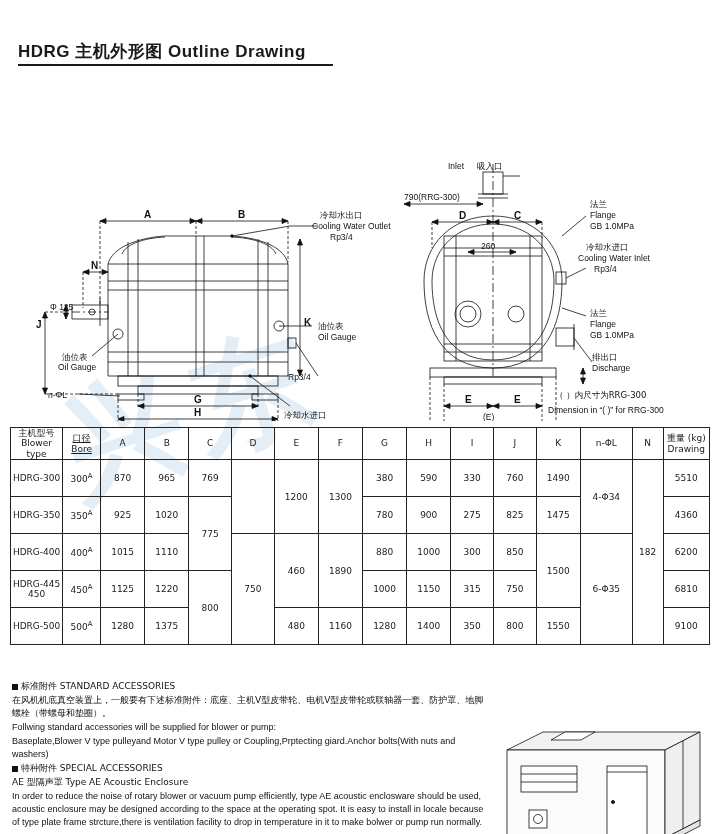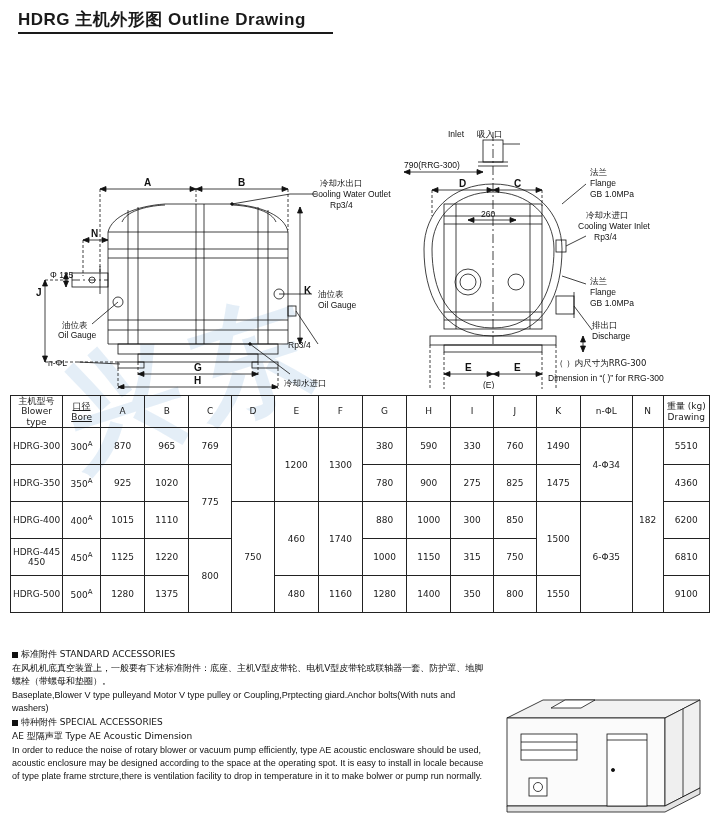--- a/index.html
+++ b/index.html
@@ -4,21 +4,21 @@
 <style>
   html,body{margin:0;padding:0;}
   body{
     width:720px;height:834px;
     background:#ffffff;
     font-family:"Liberation Sans", sans-serif;
     color:#1a1a1a;
     position:relative;
     overflow:hidden;
   }
-  .page{position:relative;width:720px;height:780px;}
+  .page{position:relative;width:720px;height:780px;margin-top:32px;}
 
   
   .title{
     position:absolute;left:18px;top:8px;
     font-size:17px;font-weight:bold;letter-spacing:0.5px;
     white-space:nowrap;
   }
   .title-rule{
     position:absolute;left:18px;top:32px;width:315px;height:2px;background:#1a1a1a;
   }
@@ -362,21 +362,21 @@
         <td>4360</td>
       </tr>
 
       <tr>
         <td>HDRG-400</td>
         <td><span>400</span><span class="sup">A</span></td>
         <td>1015</td>
         <td>1110</td>
         <td rowspan="3">750</td>
         <td rowspan="2">460</td>
-        <td rowspan="2">1740</td>
+        <td rowspan="2">1890</td>
         <td>880</td>
         <td>1000</td>
         <td>300</td>
         <td>850</td>
         <td rowspan="2">1500</td>
         <td rowspan="3">6-Φ35</td>
         <td>6200</td>
       </tr>
 
       <tr>
@@ -405,23 +405,24 @@
         <td>800</td>
         <td>1550</td>
         <td>9100</td>
       </tr>
     </tbody>
   </table>
 
   <div class="notes">
     <p><span class="sq"></span><span>标准附件 STANDARD ACCESSORIES</span></p>
     <p>在风机机底真空装置上，一般要有下述标准附件：底座、主机V型皮带轮、电机V型皮带轮或联轴器一套、防护罩、地脚螺栓（带螺母和垫圈）。</p>
+    <p class="en">Follwing standard accessories will be supplied for blower or pump:</p>
     <p class="en">Baseplate,Blower V type pulleyand Motor V type pulley or Coupling,Prptecting giard.Anchor bolts(With nuts and washers)</p>
     <p><span class="sq"></span><span>特种附件 SPECIAL ACCESSORIES</span></p>
-    <p>AE 型隔声罩   Type AE Acoustic Dimension</p>
+    <p>AE 型隔声罩   Type AE Acoustic Enclosure</p>
     <p class="en">In order to reduce the noise of rotary blower or vacuum pump efficiently, type AE acoustic enclosware should be used, acoustic enclosure may be designed according to the space at the operating spot. It is easy to install in locale because of type plate frame strcture,there is ventilation facility to drop in temperature in it to make bolwer or pump run normally.</p>
 
   </div>
 
   <div class="enclosure">
   <svg width="215" height="135" viewBox="0 0 215 135" xmlns="http://www.w3.org/2000/svg">
     <g stroke="#111" stroke-width="0.8" fill="#ffffff">
 
       <polygon points="12,28 48,10 205,10 170,28" fill="#f2f2f2"></polygon>
 

